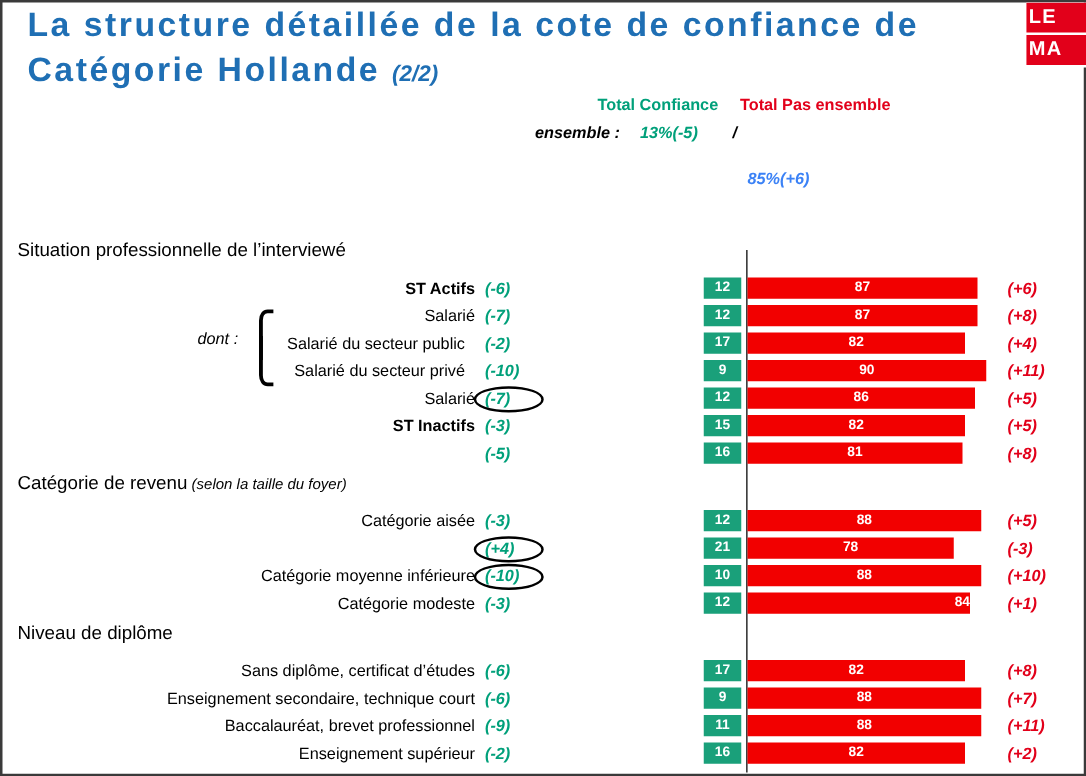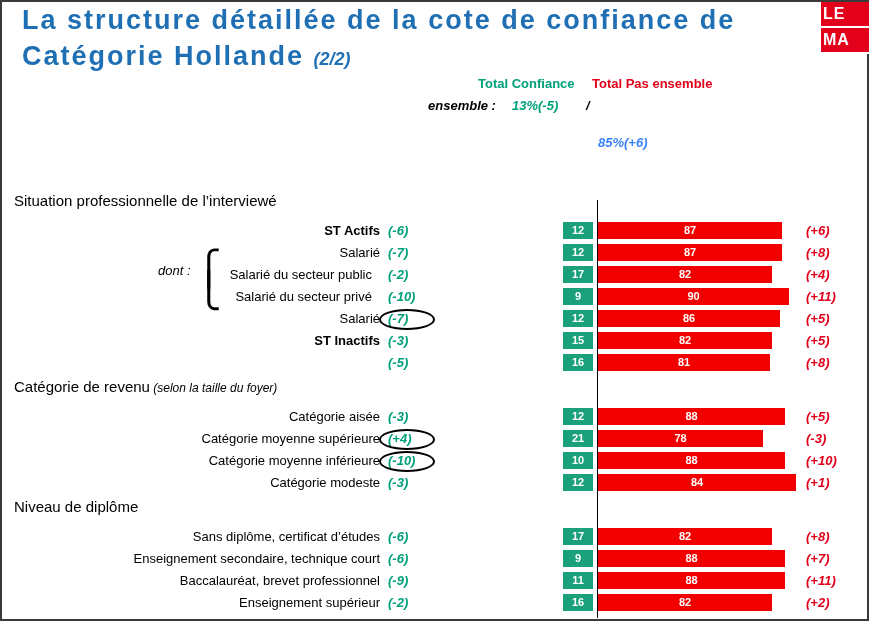--- a/index.html
+++ b/index.html
@@ -218,40 +218,39 @@
     </div>
     <div class="group-title" style="top: 190px;"><span>Catégorie de revenu</span><span class="gt-note"> (selon la taille du foyer)</span></div>
     <div class="row" style="top: 218px;">
       <div class="row-label">Catégorie aisée</div>
       <div class="row-delta-left">(-3)</div>
       <div class="bar-conf" style="left: 563px; width: 30px;">12</div>
       <div class="bar-pas" style="left: 598px; width: 187px;">88</div>
       <div class="row-delta-right">(+5)</div>
     </div>
     <div class="row" style="top: 240px;">
-      <div class="row-label">Catégorie moyenne supérieure</div>
       <div class="row-delta-left">(+4)</div>
       <div class="bar-conf" style="left: 563px; width: 30px;">21</div>
       <div class="bar-pas" style="left: 598px; width: 165px;">78</div>
       <div class="row-delta-right">(-3)</div>
     </div>
     <div class="ellipse" style="left: 379px; top: 241px; width: 56px; height: 21px;"></div>
     <div class="row" style="top: 262px;">
       <div class="row-label">Catégorie moyenne inférieure</div>
       <div class="row-delta-left">(-10)</div>
       <div class="bar-conf" style="left: 563px; width: 30px;">10</div>
       <div class="bar-pas" style="left: 598px; width: 187px;">88</div>
       <div class="row-delta-right">(+10)</div>
     </div>
     <div class="ellipse" style="left: 379px; top: 263px; width: 56px; height: 21px;"></div>
     <div class="row" style="top: 284px;">
       <div class="row-label">Catégorie modeste</div>
       <div class="row-delta-left">(-3)</div>
       <div class="bar-conf" style="left: 563px; width: 30px;">12</div>
-      <div class="bar-pas" style="left: 598px; width: 198px;">84</div>
+      <div class="bar-pas" style="left: 598px; width: 178px; text-align: right;">84</div>
       <div class="row-delta-right">(+1)</div>
     </div>
     <div class="group-title" style="top: 310px;"><span>Niveau de diplôme</span></div>
     <div class="row" style="top: 338px;">
       <div class="row-label">Sans diplôme, certificat d’études</div>
       <div class="row-delta-left">(-6)</div>
       <div class="bar-conf" style="left: 563px; width: 30px;">17</div>
       <div class="bar-pas" style="left: 598px; width: 174px;">82</div>
       <div class="row-delta-right">(+8)</div>
     </div>

